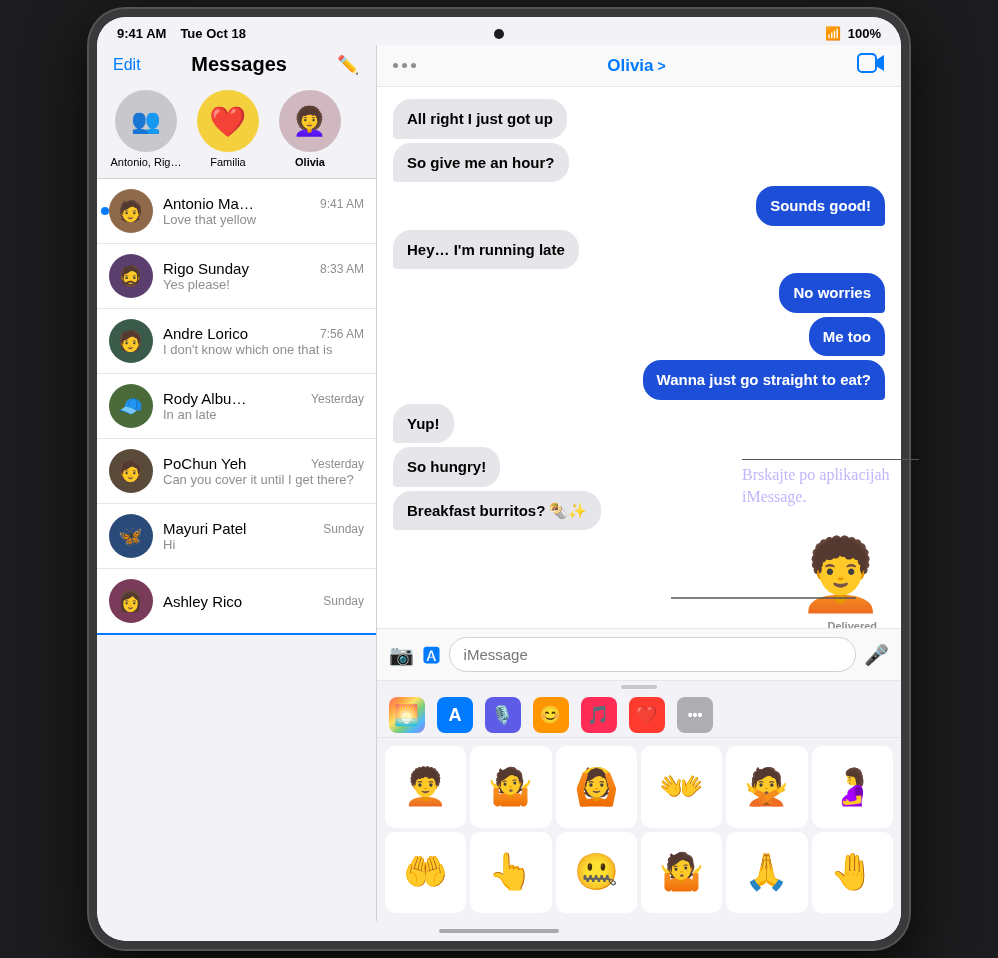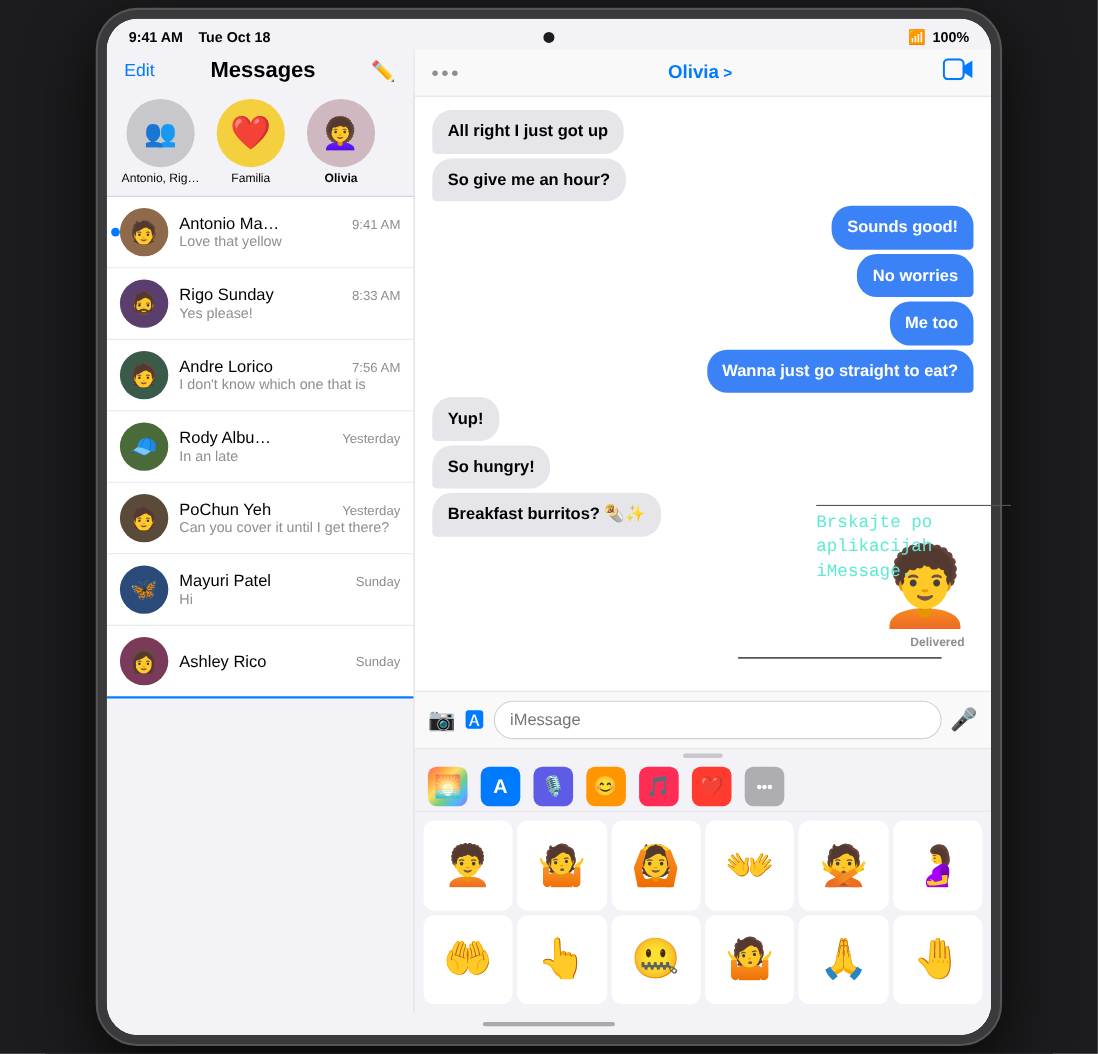--- a/index.html
+++ b/index.html
@@ -210,21 +210,21 @@
       border-radius: 18px;
       font-size: 15px;
       line-height: 1.3;
     }
     .bubble.incoming {
       background: #e5e5ea;
       color: #000;
       border-bottom-left-radius: 4px;
     }
     .bubble.outgoing {
-      background: #3b82f6;
+      background: #1d4ed8;
       color: #fff;
       border-bottom-right-radius: 4px;
       text-align: right;
     }
     .delivered-label {
       text-align: right;
       font-size: 11px;
       color: #8e8e93;
       padding-right: 8px;
       margin-top: 2px;
@@ -479,20 +479,23 @@
             </div>
 
             <div class="msg-row incoming">
               <div class="bubble incoming">So give me an hour?</div>
             </div>
 
             <div class="msg-row outgoing">
               <div class="bubble outgoing">Sounds good!</div>
             </div>
 
+            <div class="msg-row incoming">
+              <div class="bubble incoming">Hey… I'm running late</div>
+            </div>
 
             <div class="msg-row outgoing">
               <div class="bubble outgoing">No worries</div>
             </div>
 
             <div class="msg-row outgoing">
               <div class="bubble outgoing">Me too</div>
             </div>
 
             <div class="msg-row outgoing">
@@ -598,20 +601,20 @@
       <div class="home-indicator">
         <div class="home-bar"></div>
       </div>
     </div>
   </div>
 
   <div style="position:absolute; right:30px; top:50%; transform:translateY(-20px); width:185px; display:flex; flex-direction:column;">
     <div style="display:flex; align-items:center;">
       <div style="flex:1; height:1px; background:#555; margin-right:8px;"></div>
     </div>
-    <p style="font-size:16px; color:#5eead4; font-family:Liberation Mono, monospace; line-height:1.4; margin-top:4px;">Brskajte po aplikacijah iMessage.</p>
+    <p style="font-size:16px; color:#c4b5fd; font-family:Liberation Serif, serif; line-height:1.4; margin-top:4px;">Brskajte po aplikacijah iMessage.</p>
   </div>
 
   <svg style="position:absolute; top:0; left:0; width:998px; height:958px; pointer-events:none;">
     <line x1="630" y1="598" x2="815" y2="598" stroke="#555" stroke-width="1.5"></line>
   </svg>
 
 </div>
 
 </body></html>

